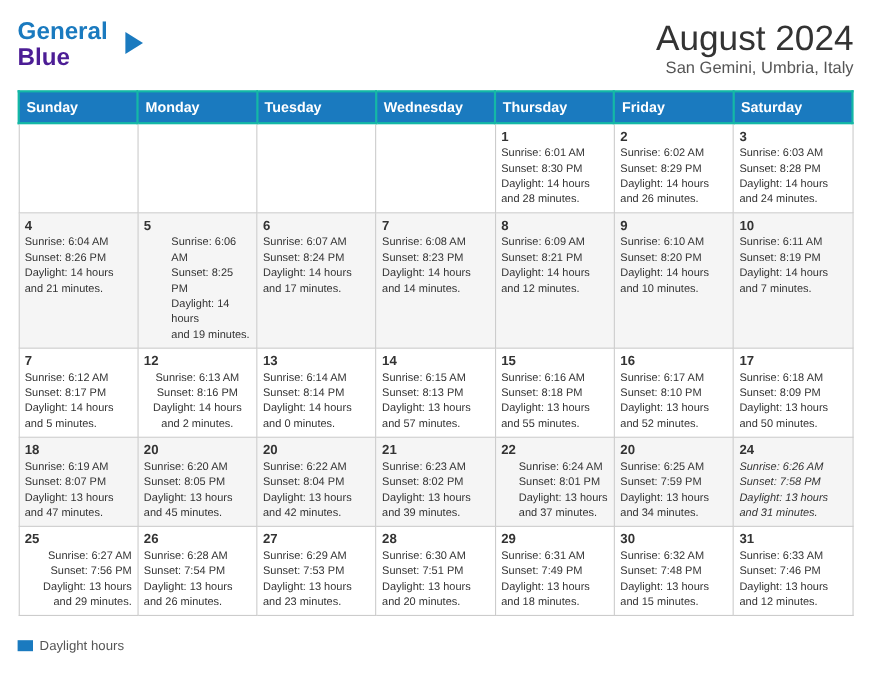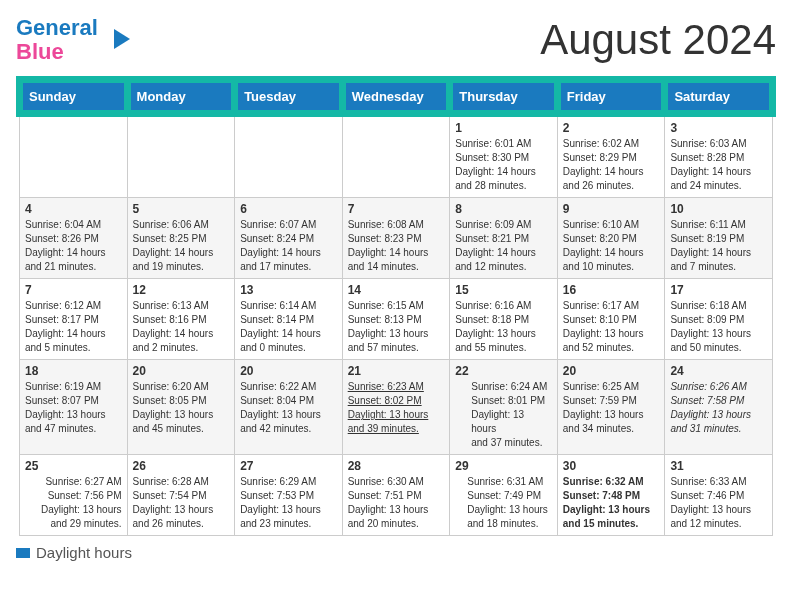--- a/index.html
+++ b/index.html
@@ -17,41 +17,41 @@
       margin-bottom: 12px;
       gap: 12px;
     }
     .logo {
       display: flex;
       flex-direction: column;
       align-items: flex-start;
     }
     .title-block { text-align: right; }
     .month-title {
-      font-size: 42px;
+      font-size: 32px;
       color: #333;
       font-weight: normal;
     }
     .location {
       font-size: 15px;
       color: #555;
     }
     table {
       width: 100%;
       border-collapse: collapse;
       table-layout: fixed;
     }
     thead tr th {
       background-color: #1a7abf;
       color: #fff;
       text-align: left;
       padding: 6px 6px;
       font-size: 13px;
       font-weight: bold;
-      border: 7px solid #14b8a6;
+      border: 2px solid #14b8a6;
     }
     tbody tr td {
       vertical-align: top;
       border: 1px solid #ccc;
       padding: 4px 5px;
       font-size: 10.5px;
       color: #333;
       height: 80px;
       background: #fff;
     }
@@ -64,51 +64,52 @@
       display: block;
       margin-bottom: 2px;
     }
     .day-info {
       font-size: 10px;
       line-height: 1.4;
       color: #333;
     }
     .empty-cell { background: #fff; }
     .legend {
-      margin-top: 8px;
-      font-size: 15px;
+      margin-top: 20px;
+      font-size: 12px;
       color: #555;
       display: flex;
       align-items: center;
       gap: 6px;
     }
     .legend-bar {
       width: 14px;
       height: 10px;
       background: #1a7abf;
       display: inline-block;
     }
   </style>
 </head>
 <body>
 
 <div class="header">
   <div class="logo">
     <div style="display:flex;align-items:center;gap:4px;">
       <div style="font-size:22px;font-weight:bold;color:#333;line-height:1.1;">
         <span style="color:#1a7abf;">General</span><br>
-        <span style="color:#ec4899;">Blue</span>
+        <span style="color:#4c1d95;">Blue</span>
       </div>
       <svg width="30" height="30" viewBox="0 0 30 30">
         <polygon points="12,4 28,14 12,24" fill="#1a7abf"></polygon>
       </svg>
     </div>
   </div>
   <div class="title-block">
     <div class="month-title">August 2024</div>
+    <div class="location">San Gemini, Umbria, Italy</div>
   </div>
 </div>
 
 <table>
   <thead>
     <tr id="header-row">
     <th>Sunday</th>
         <th>Monday</th>
         <th>Tuesday</th>
         <th>Wednesday</th>
@@ -148,21 +149,21 @@
       <tr>
         <td>
           <span class="day-num">4</span>
           <div class="day-info" style="white-space: pre-line;">Sunrise: 6:04 AM
 Sunset: 8:26 PM
 Daylight: 14 hours
 and 21 minutes.</div>
         </td>
         <td>
           <span class="day-num">5</span>
-          <div class="day-info" style="white-space: pre-line;">Sunrise: 6:06 AM
+          <div class="day-info" style="white-space: pre-line; margin-left: 25px;">Sunrise: 6:06 AM
 Sunset: 8:25 PM
 Daylight: 14 hours
 and 19 minutes.</div>
         </td>
         <td>
           <span class="day-num">6</span>
           <div class="day-info" style="white-space: pre-line;">Sunrise: 6:07 AM
 Sunset: 8:24 PM
 Daylight: 14 hours
 and 17 minutes.</div>
@@ -199,21 +200,21 @@
       <tr>
         <td>
           <span class="day-num">7</span>
           <div class="day-info" style="white-space: pre-line;">Sunrise: 6:12 AM
 Sunset: 8:17 PM
 Daylight: 14 hours
 and 5 minutes.</div>
         </td>
         <td>
           <span class="day-num">12</span>
-          <div class="day-info" style="white-space: pre-line;">Sunrise: 6:13 AM
+          <div class="day-info" style="white-space: pre-line; text-align: center;">Sunrise: 6:13 AM
 Sunset: 8:16 PM
 Daylight: 14 hours
 and 2 minutes.</div>
         </td>
         <td>
           <span class="day-num">13</span>
           <div class="day-info" style="white-space: pre-line;">Sunrise: 6:14 AM
 Sunset: 8:14 PM
 Daylight: 14 hours
 and 0 minutes.</div>
@@ -264,21 +265,21 @@
         </td>
         <td>
           <span class="day-num">20</span>
           <div class="day-info" style="white-space: pre-line;">Sunrise: 6:22 AM
 Sunset: 8:04 PM
 Daylight: 13 hours
 and 42 minutes.</div>
         </td>
         <td>
           <span class="day-num">21</span>
-          <div class="day-info" style="white-space: pre-line; text-decoration: underline;">Sunrise: 6:23 AM
+          <div class="day-info" style="white-space: pre-line;">Sunrise: 6:23 AM
 Sunset: 8:02 PM
 Daylight: 13 hours
 and 39 minutes.</div>
         </td>
         <td>
           <span class="day-num">22</span>
           <div class="day-info" style="white-space: pre-line; margin-left: 16px;">Sunrise: 6:24 AM
 Sunset: 8:01 PM
 Daylight: 13 hours
 and 37 minutes.</div>
@@ -322,28 +323,28 @@
         </td>
         <td>
           <span class="day-num">28</span>
           <div class="day-info" style="white-space: pre-line;">Sunrise: 6:30 AM
 Sunset: 7:51 PM
 Daylight: 13 hours
 and 20 minutes.</div>
         </td>
         <td>
           <span class="day-num">29</span>
-          <div class="day-info" style="white-space: pre-line; margin-left: 12px;">Sunrise: 6:31 AM
+          <div class="day-info" style="white-space: pre-line;">Sunrise: 6:31 AM
 Sunset: 7:49 PM
 Daylight: 13 hours
 and 18 minutes.</div>
         </td>
         <td>
           <span class="day-num">30</span>
-          <div class="day-info" style="white-space: pre-line; font-weight: bold;">Sunrise: 6:32 AM
+          <div class="day-info" style="white-space: pre-line;">Sunrise: 6:32 AM
 Sunset: 7:48 PM
 Daylight: 13 hours
 and 15 minutes.</div>
         </td>
         <td>
           <span class="day-num">31</span>
           <div class="day-info" style="white-space: pre-line;">Sunrise: 6:33 AM
 Sunset: 7:46 PM
 Daylight: 13 hours
 and 12 minutes.</div>

